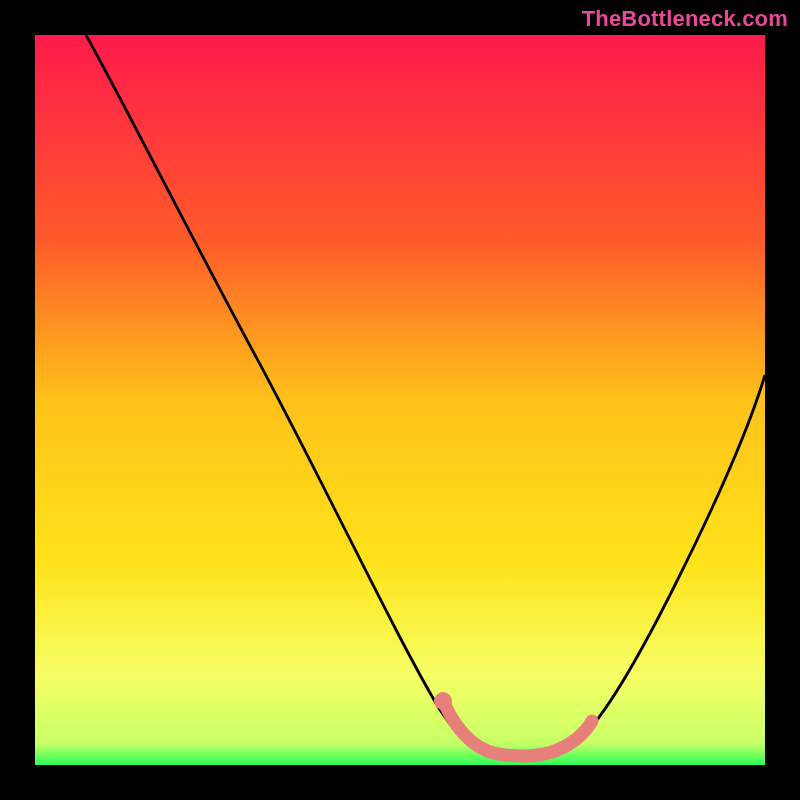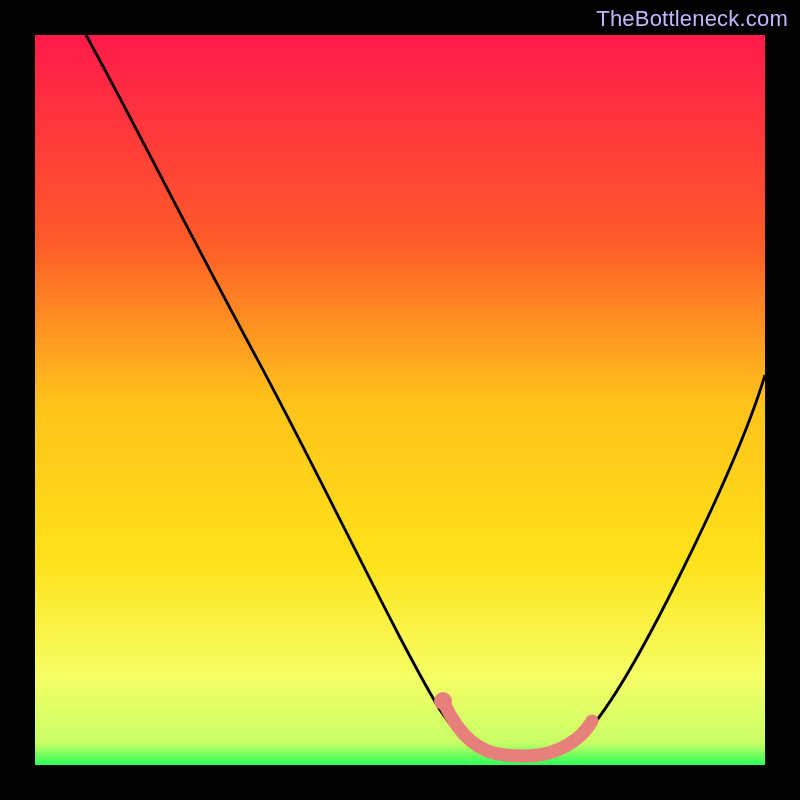--- a/index.html
+++ b/index.html
@@ -23,23 +23,23 @@
     position: absolute;
     left: 0;
     top: 0;
     width: 730px;
     height: 730px;
   }
   .watermark {
     position: absolute;
     top: 6px;
     right: 12px;
-    color: #c4b5fd;
+    color: #ec4899;
     font-size: 22px;
-    font-weight: 400;
+    font-weight: 700;
     letter-spacing: 0.2px;
   }
   svg {
     display: block;
   }
 </style>
 </head>
 <body>
 
 <div class="frame">

